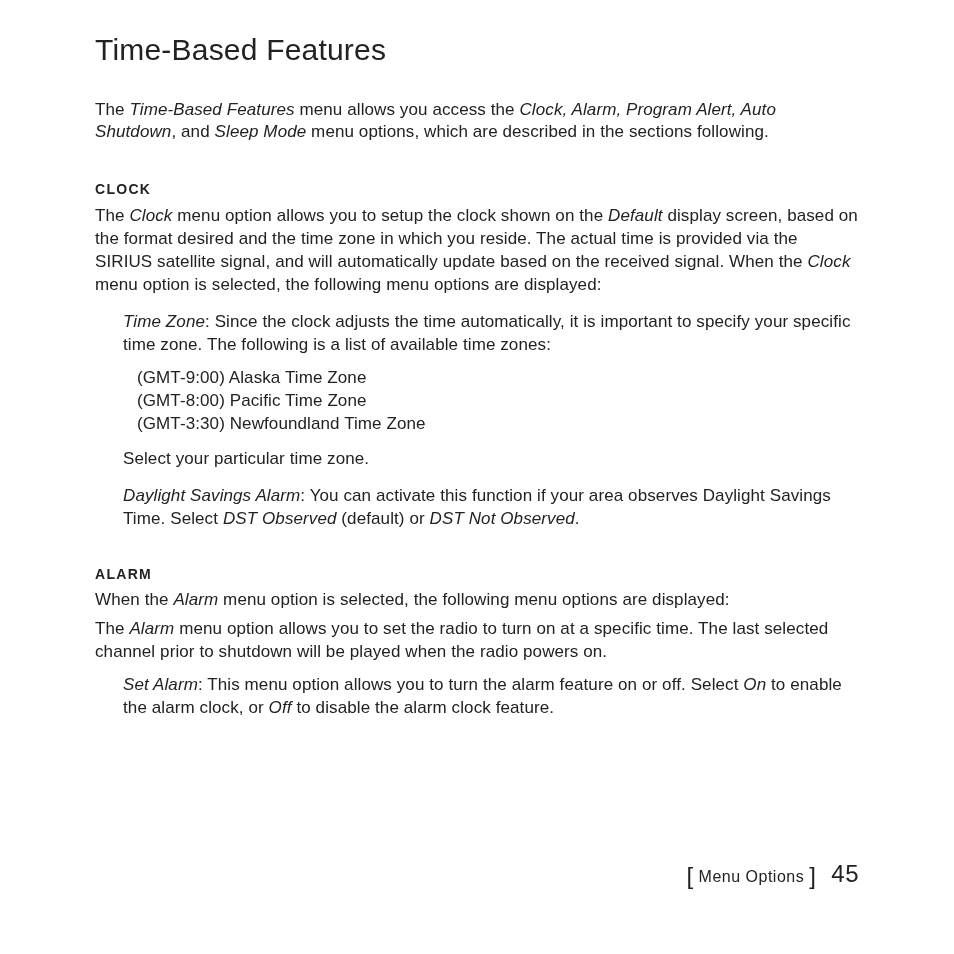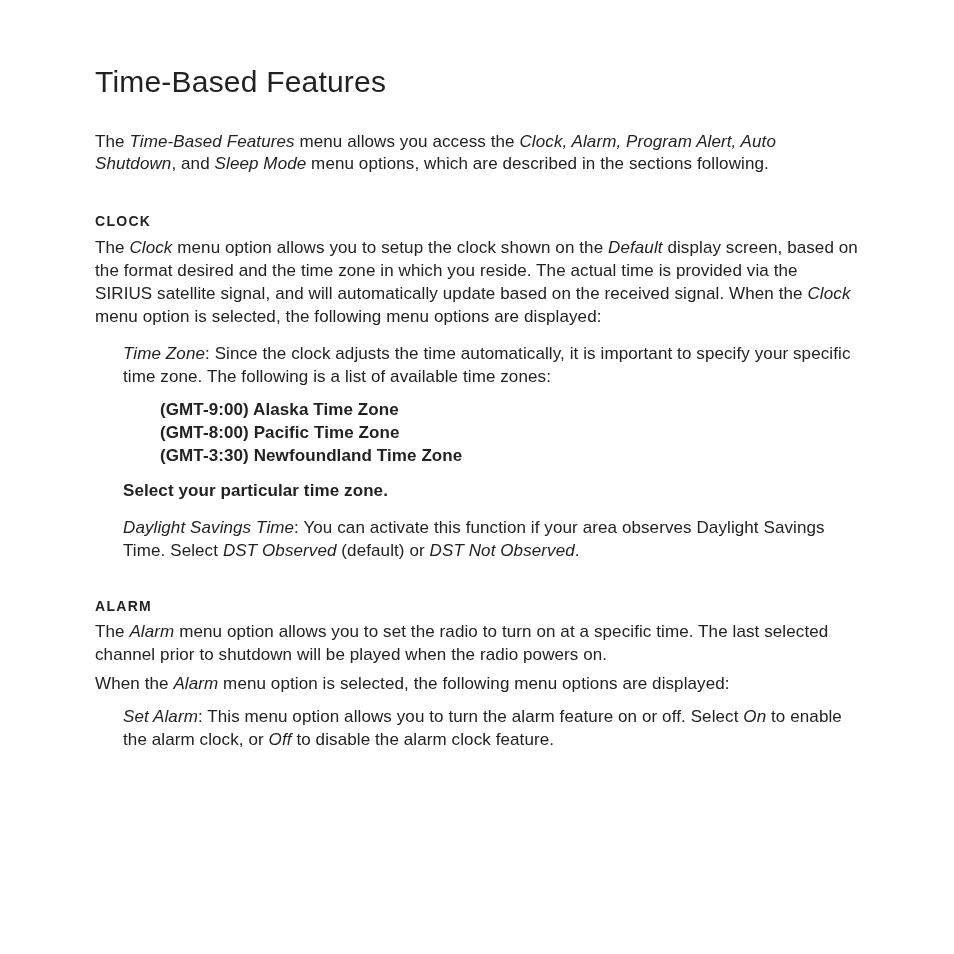--- a/index.html
+++ b/index.html
@@ -8,21 +8,21 @@
     width: 954px;
     height: 954px;
     background: #ffffff;
     font-family: "Helvetica Neue", Helvetica, Arial, sans-serif;
     color: #222;
     font-size: 17px;
     line-height: 1.35;
     letter-spacing: 0.1px;
   }
   .page {
-    padding: 62px 95px 40px 95px;
+    padding: 30px 95px 40px 95px;
     box-sizing: border-box;
     width: 954px;
     height: 934px;
     position: relative;
   }
   h1.title {
     font-size: 30px;
     font-weight: 400;
     margin: 0 0 28px 0;
     letter-spacing: 0.2px;
@@ -42,22 +42,21 @@
   }
   .para {
     margin-bottom: 6px;
   }
   .indent1 {
     margin-left: 28px;
     margin-top: 10px;
   }
   .tzlist {
     margin-top: 10px;
-    margin-left: 65px;
-    font-weight: bold;
+    margin-left: 42px;
   }
   .tzlist div {
     line-height: 1.35;
   }
   .italic { font-style: italic; }
   .footer {
     position: absolute;
     bottom: 42px;
     right: 95px;
     text-align: right;
@@ -67,21 +66,20 @@
   .footer .bracket {
     font-size: 24px;
     vertical-align: -2px;
   }
   .footer .pagenum {
     font-size: 24px;
     margin-left: 10px;
   }
   .after-tz {
     margin-top: 12px;
-    font-weight: bold;
   }
   .gap-top {
     margin-top: 14px;
   }
 </style>
 </head>
 <body>
 
 <div class="page">
 
@@ -104,31 +102,37 @@
 
   <div class="tzlist">
     <div>(GMT-9:00) Alaska Time Zone</div>
     <div>(GMT-8:00) Pacific Time Zone</div>
     <div>(GMT-3:30) Newfoundland Time Zone</div>
   </div>
 
   <p class="para indent1 after-tz">Select your particular time zone.</p>
 
   <p class="para indent1 gap-top">
-    <span class="italic">Daylight Savings Time</span><span>: You can activate this function if your area observes Daylight Savings Time. Select </span><span class="italic">DST Observed</span><span> (default) or </span><span class="italic">DST Not Observed</span><span>.</span>
+    <span class="italic">Daylight Savings Alarm</span><span>: You can activate this function if your area observes Daylight Savings Time. Select </span><span class="italic">DST Observed</span><span> (default) or </span><span class="italic">DST Not Observed</span><span>.</span>
   </p>
 
   <div class="section-header">ALARM</div>
 
   <p class="para">
-    <span>The </span><span class="italic">Alarm</span><span> menu option allows you to set the radio to turn on at a specific time. The last selected channel prior to shutdown will be played when the radio powers on.</span>
+    <span>When the </span><span class="italic">Alarm</span><span> menu option is selected, the following menu options are displayed:</span>
   </p>
 
   <p class="para">
-    <span>When the </span><span class="italic">Alarm</span><span> menu option is selected, the following menu options are displayed:</span>
+    <span>The </span><span class="italic">Alarm</span><span> menu option allows you to set the radio to turn on at a specific time. The last selected channel prior to shutdown will be played when the radio powers on.</span>
   </p>
 
   <p class="para indent1">
     <span class="italic">Set Alarm</span><span>: This menu option allows you to turn the alarm feature on or off. Select </span><span class="italic">On</span><span> to enable the alarm clock, or </span><span class="italic">Off</span><span> to disable the alarm clock feature.</span>
   </p>
 
+  <div class="footer">
+    <span class="bracket">[</span>
+    <span>Menu Options</span>
+    <span class="bracket">]</span>
+    <span class="pagenum">45</span>
+  </div>
 
 </div>
 
 </body></html>

